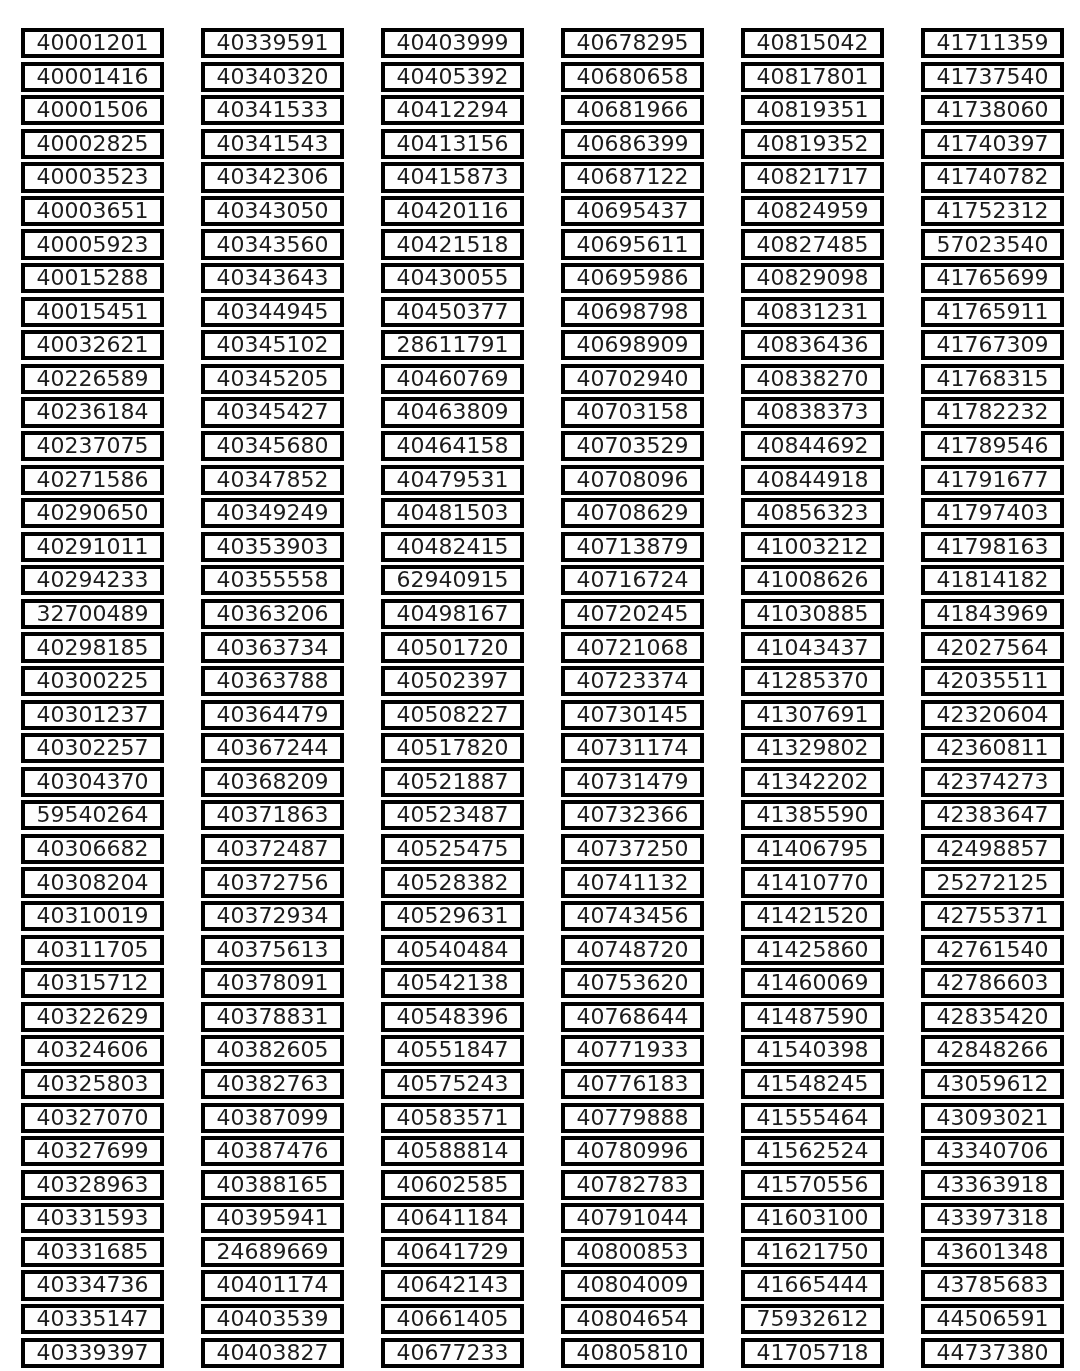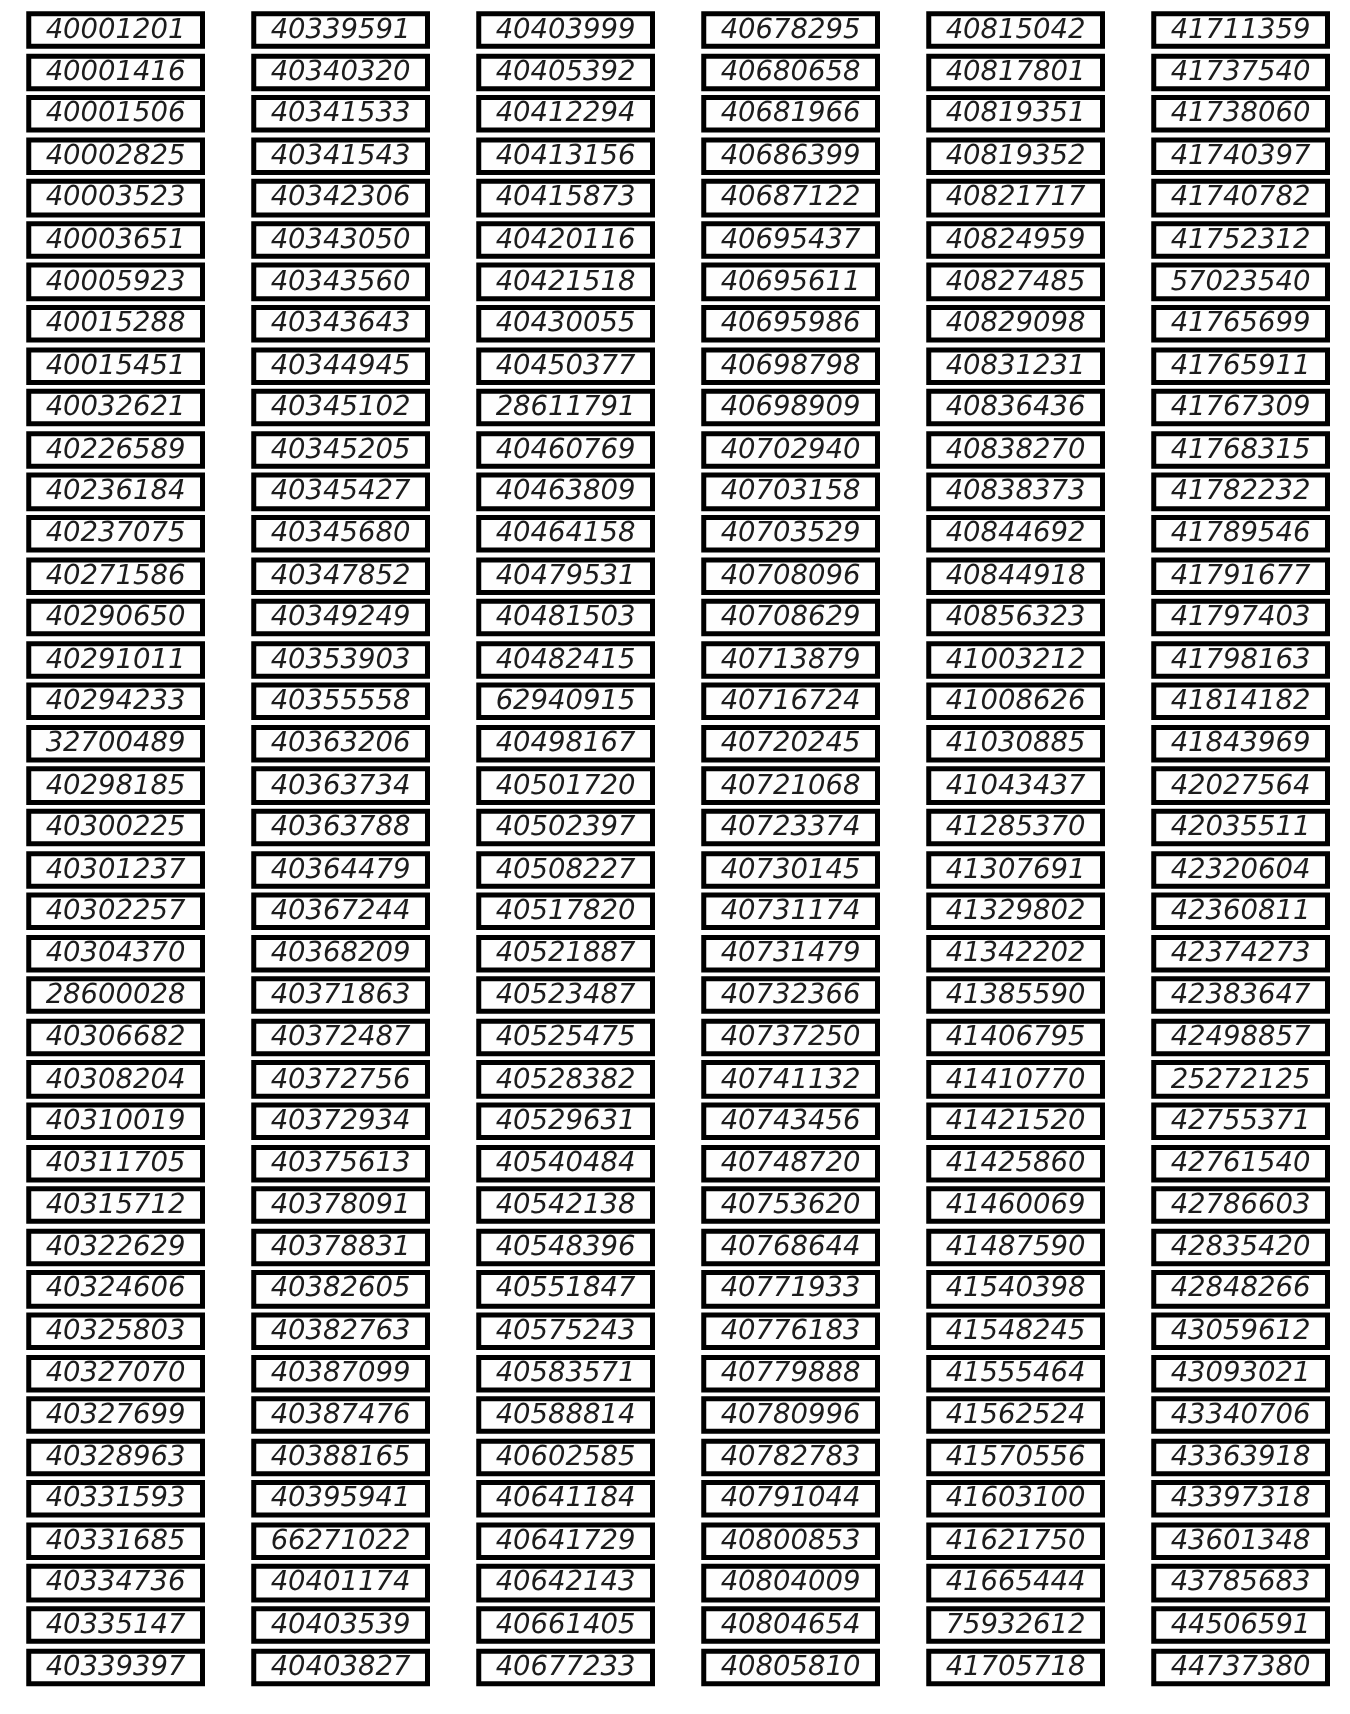--- a/index.html
+++ b/index.html
@@ -9,24 +9,23 @@
   }
   body {
     width: 1080px;
     height: 1371px;
     position: relative;
     font-family: "DejaVu Sans", "Liberation Sans", sans-serif;
   }
   .number-grid {
     position: absolute;
     left: 21px;
-    top: 9px;
+    top: 28px;
     display: flex;
     gap: 37px;
-    font-style: italic;
   }
   .number-column {
     display: flex;
     flex-direction: column;
     gap: 3.4px;
     width: 143px;
   }
   .number-cell {
     box-sizing: border-box;
     width: 143px;
@@ -64,21 +63,21 @@
       <div class="number-cell">40271586</div>
       <div class="number-cell">40290650</div>
       <div class="number-cell">40291011</div>
       <div class="number-cell">40294233</div>
       <div class="number-cell">32700489</div>
       <div class="number-cell">40298185</div>
       <div class="number-cell">40300225</div>
       <div class="number-cell">40301237</div>
       <div class="number-cell">40302257</div>
       <div class="number-cell">40304370</div>
-      <div class="number-cell">28600028</div>
+      <div class="number-cell">59540264</div>
       <div class="number-cell">40306682</div>
       <div class="number-cell">40308204</div>
       <div class="number-cell">40310019</div>
       <div class="number-cell">40311705</div>
       <div class="number-cell">40315712</div>
       <div class="number-cell">40322629</div>
       <div class="number-cell">40324606</div>
       <div class="number-cell">40325803</div>
       <div class="number-cell">40327070</div>
       <div class="number-cell">40327699</div>
@@ -119,21 +118,21 @@
       <div class="number-cell">40372934</div>
       <div class="number-cell">40375613</div>
       <div class="number-cell">40378091</div>
       <div class="number-cell">40378831</div>
       <div class="number-cell">40382605</div>
       <div class="number-cell">40382763</div>
       <div class="number-cell">40387099</div>
       <div class="number-cell">40387476</div>
       <div class="number-cell">40388165</div>
       <div class="number-cell">40395941</div>
-      <div class="number-cell">66271022</div>
+      <div class="number-cell">24689669</div>
       <div class="number-cell">40401174</div>
       <div class="number-cell">40403539</div>
       <div class="number-cell">40403827</div>
     </div>
     <div class="number-column">
       <div class="number-cell">40403999</div>
       <div class="number-cell">40405392</div>
       <div class="number-cell">40412294</div>
       <div class="number-cell">40413156</div>
       <div class="number-cell">40415873</div>

